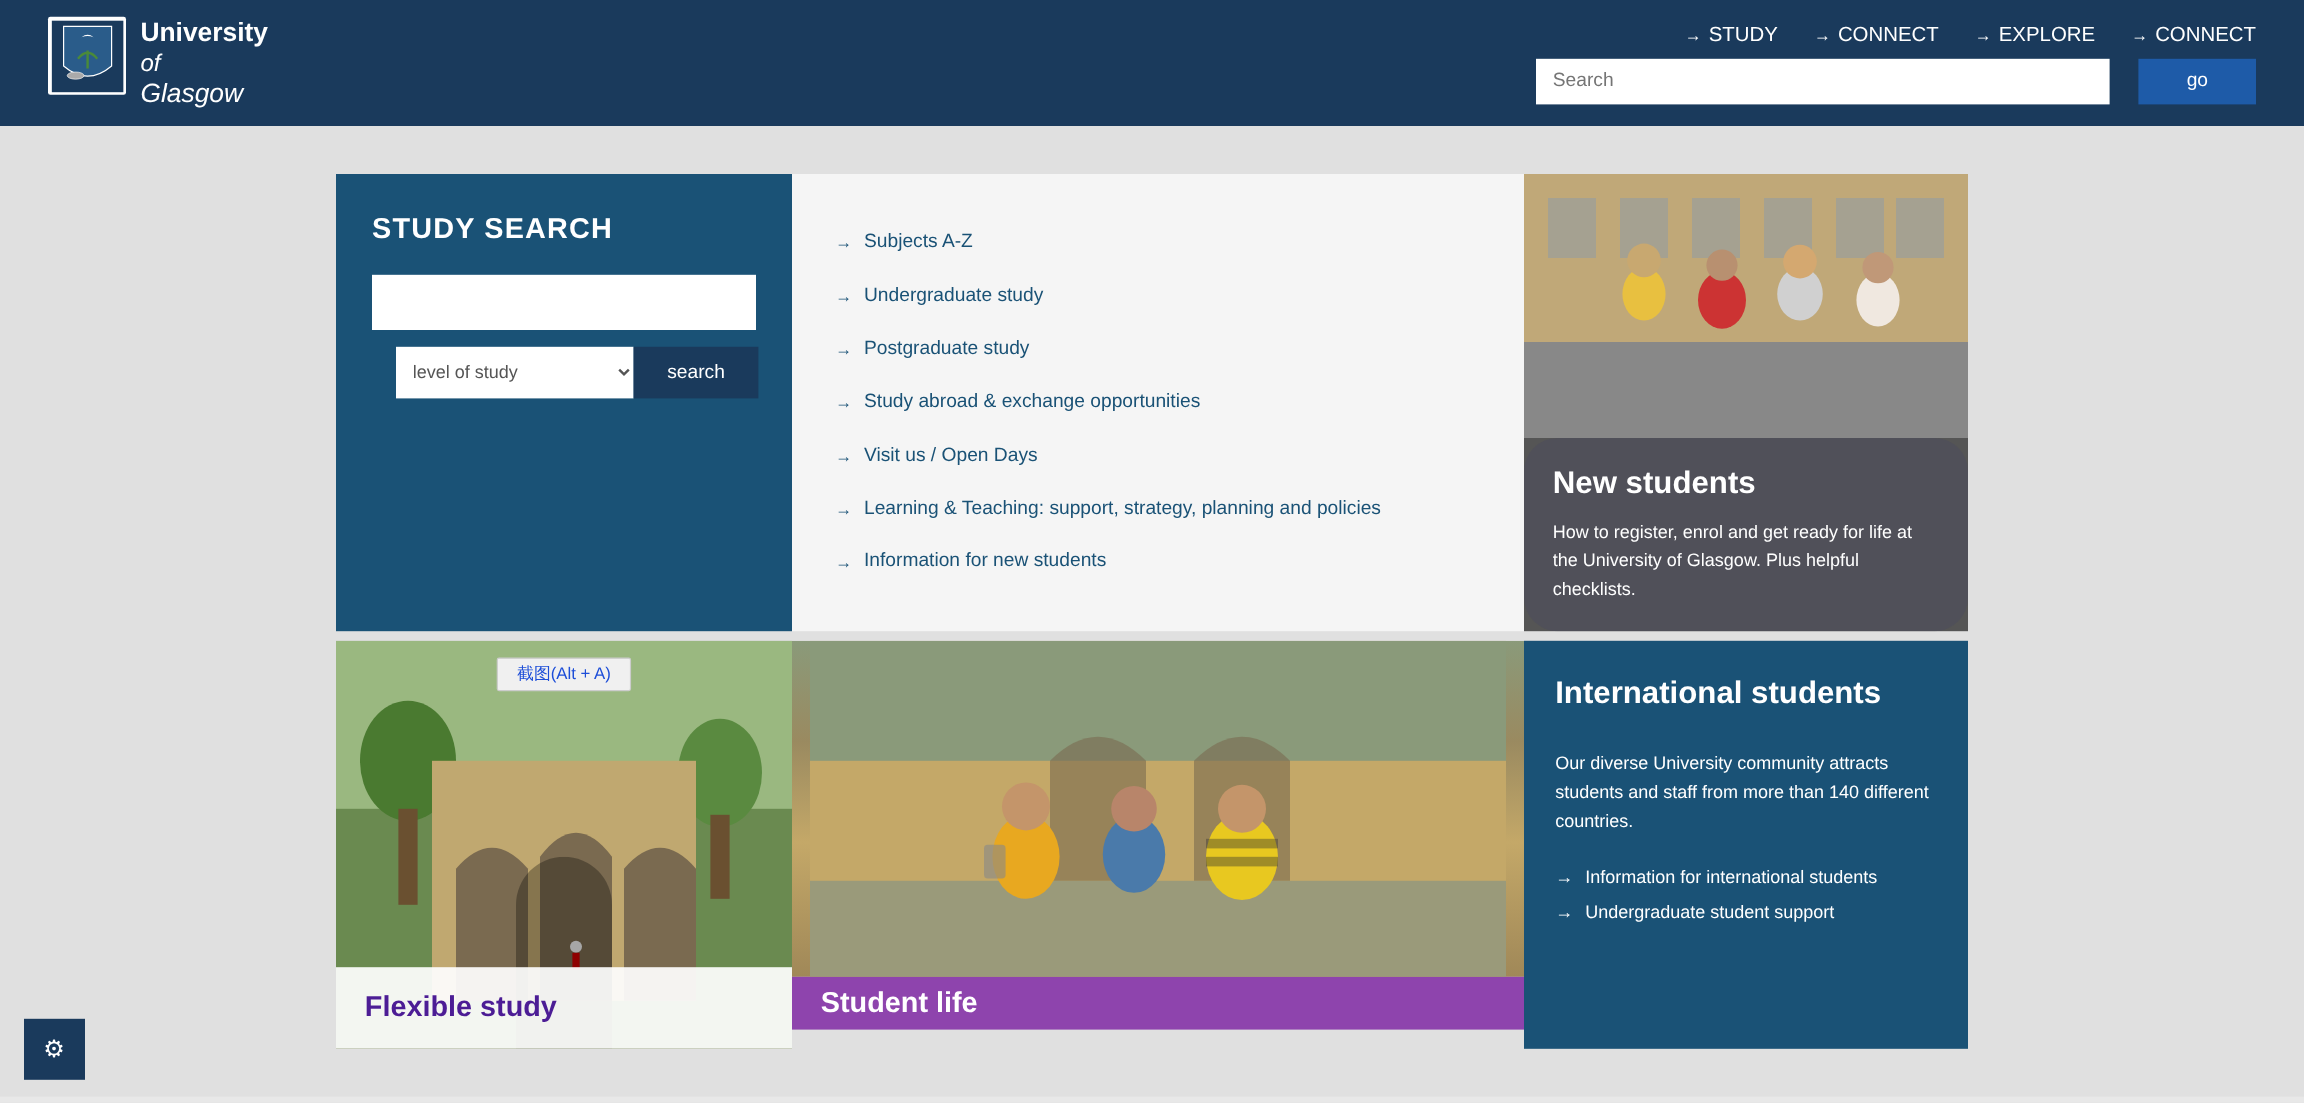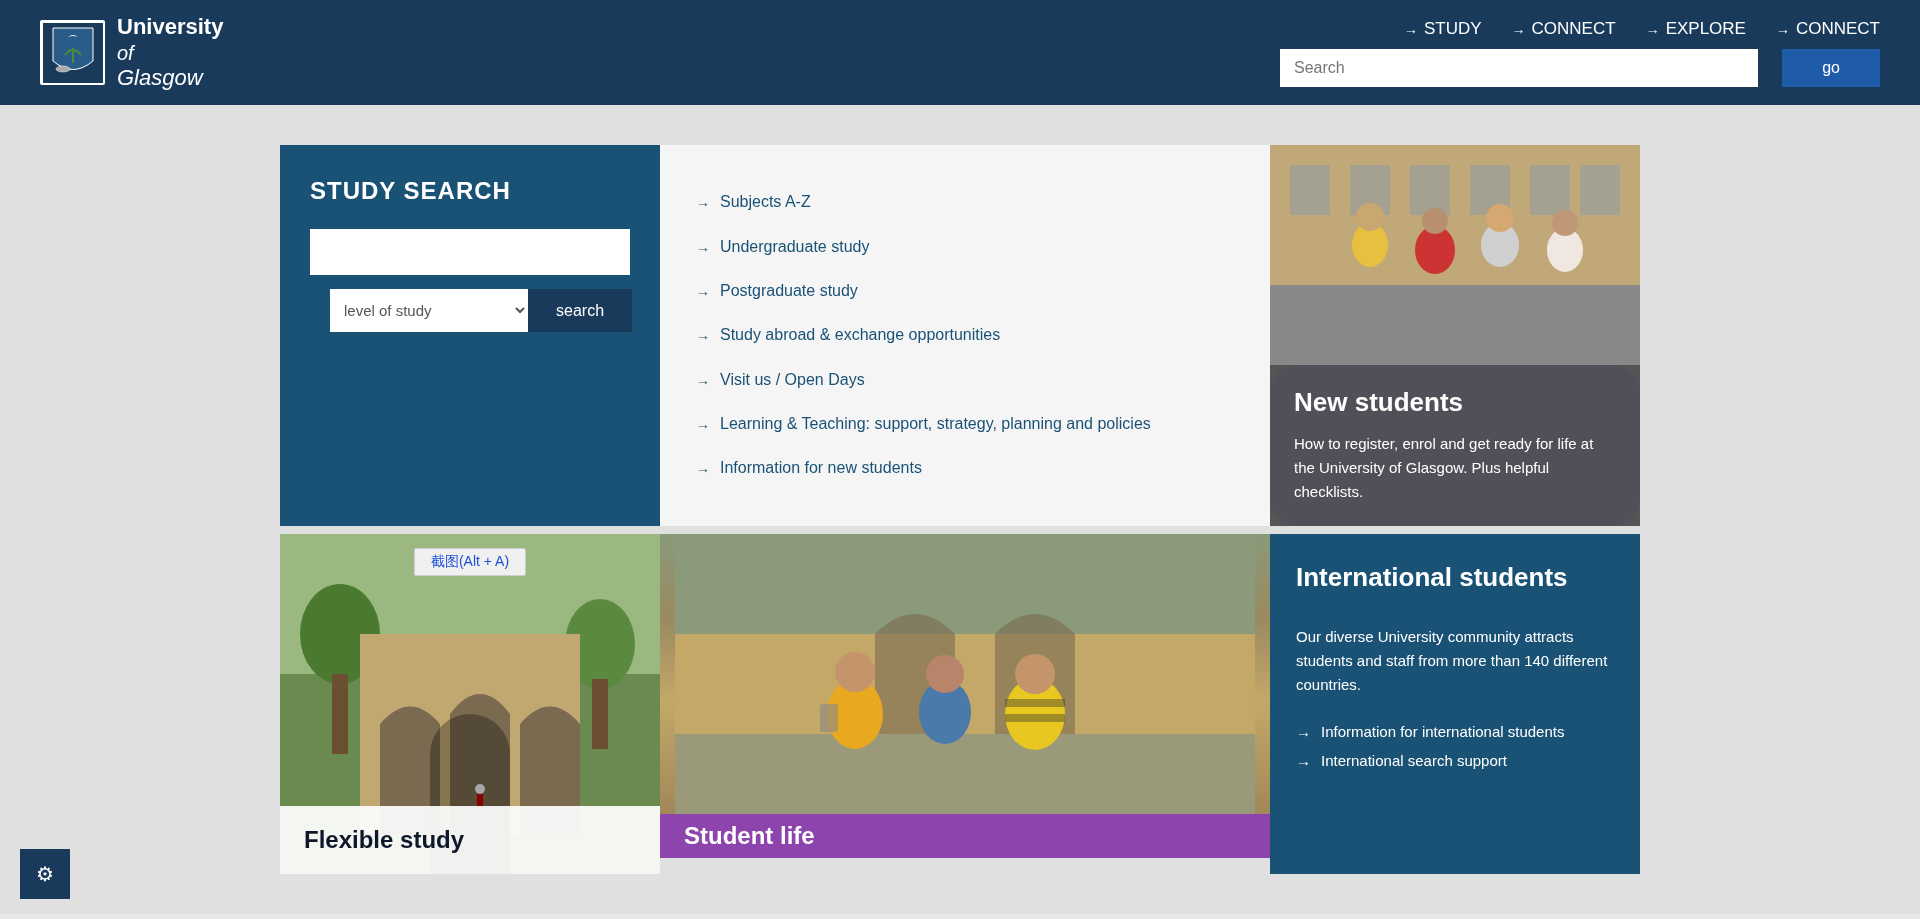--- a/index.html
+++ b/index.html
@@ -9,21 +9,21 @@
     .header {
       background: #1a3a5c;
       height: 105px;
       display: flex;
       align-items: center;
       justify-content: space-between;
       padding: 0 40px;
     }
     .logo-area {
       display: flex;
-      align-items: center;
+      align-items: flex-start;
       gap: 12px;
       cursor: pointer;
     }
     .logo-crest {
       width: 65px;
       height: 65px;
       background: #fff;
       border-radius: 2px;
       display: flex;
       align-items: center;
@@ -225,21 +225,21 @@
     }
     .flexible-study-text-area {
       position: absolute;
       bottom: 0;
       left: 0;
       right: 0;
       background: rgba(255,255,255,0.92);
       padding: 20px 24px;
     }
     .flexible-study-title {
-      color: #0f172a;
+      color: #4c1d95;
       font-size: 24px;
       font-weight: bold;
     }
     .screenshot-tooltip {
       position: absolute;
       top: 14px;
       left: 50%;
       transform: translateX(-50%);
       background: #f0f0f0;
       border: 1px solid #ccc;
@@ -547,21 +547,21 @@
 
     <div class="intl-students-panel">
       <h2 class="intl-students-title">International students</h2>
       <p class="intl-students-desc">Our diverse University community attracts students and staff from more than 140 different countries.</p>
       <a href="#" class="intl-link">
         <span>→</span>
         <span>Information for international students</span>
       </a>
       <a href="#" class="intl-link">
         <span>→</span>
-        <span>International search support</span>
+        <span>Undergraduate student support</span>
       </a>
     </div>
 
   </div>
 
 </main>
 
 <button class="settings-btn">
   <span>⚙</span>
 </button>

